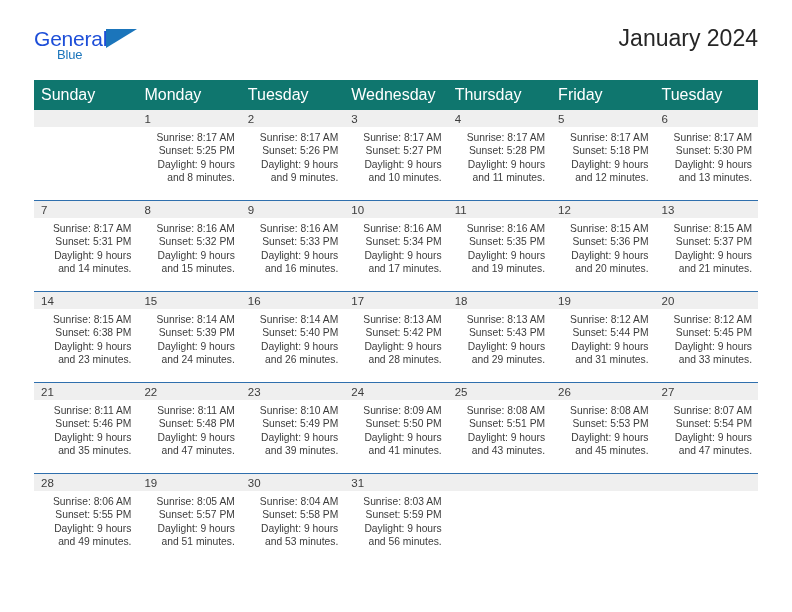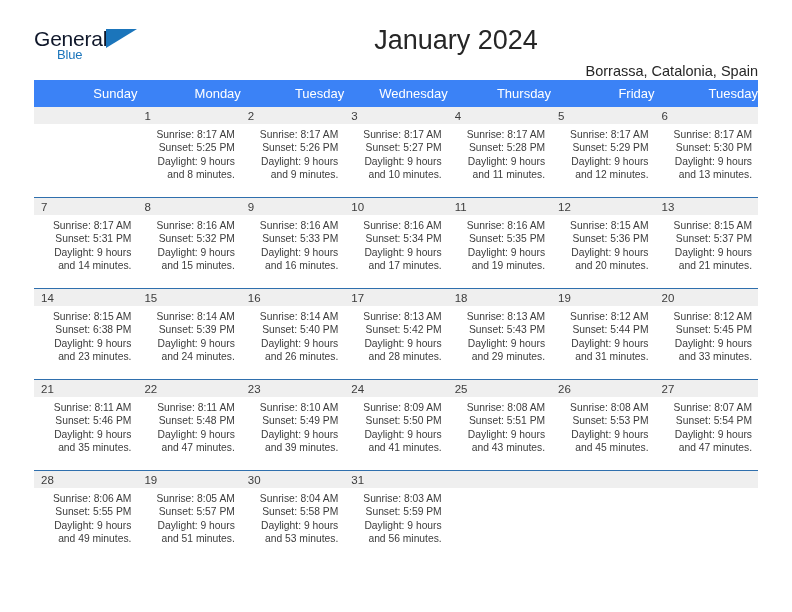--- a/index.html
+++ b/index.html
@@ -37,21 +37,21 @@
     position: relative;
     width: 120px;
     height: 48px;
     flex: 0 0 auto;
   }
   .brand-general {
     position: absolute;
     left: 0;
     top: 2px;
     font-size: 21px;
-    color: #0f172a;
+    color: #1d4ed8;
     letter-spacing: -0.2px;
     line-height: 1;
   }
   .brand-blue {
     position: absolute;
     left: 23px;
     top: 22px;
     font-size: 13px;
     color: #1b75bb;
     letter-spacing: -0.2px;
@@ -66,48 +66,47 @@
     border-left: 31px solid #1b75bb;
     border-bottom: 19px solid transparent;
   }
 
   .titles {
     text-align: right;
     flex: 1 1 auto;
     padding-top: 0;
   }
   .cal-title {
-    font-size: 27px;
+    font-size: 23px;
     color: #262626;
     line-height: 1.05;
     white-space: nowrap;
-    text-align: center;
   }
   .cal-subtitle {
     font-size: 14.5px;
     color: #262626;
     margin-top: 9px;
     white-space: nowrap;
   }
 
   
   .calendar {
     width: 724px;
     border-collapse: collapse;
     table-layout: fixed;
     margin-top: 8px;
   }
   .calendar col { width: 14.2857%; }
 
   thead th {
-    background: #3b82f6;
+    background: #0f766e;
     color: #ffffff;
-    font-size: 13px;
+    font-size: 16px;
     font-weight: normal;
-    text-align: right;
+    text-align: left;
     padding: 6px 0 6px 7px;
     height: 20px;
     box-sizing: border-box;
   }
 
   tbody td {
     vertical-align: top;
     padding: 0;
     border-top: 1.6px solid #2f6fad;
     height: 90px;
@@ -147,21 +146,20 @@
   <div class="masthead">
 
     <div class="brand">
       <span class="brand-general">General</span>
       <span class="brand-triangle"></span>
       <span class="brand-blue">Blue</span>
     </div>
 
     <div class="titles">
       <div class="cal-title">January 2024</div>
-      <div class="cal-subtitle">Borrassa, Catalonia, Spain</div>
     </div>
 
   </div>
 
   <table class="calendar">
     <colgroup>
       <col>
         <col>
         <col>
         <col>
@@ -229,21 +227,21 @@
                 <div>Daylight: 9 hours</div>
                 <div>and 11 minutes.</div>
               </div>
             </div>
           </td>
           <td>
             <div class="cell">
               <div class="daynum-band">5</div>
               <div class="info">
                 <div>Sunrise: 8:17 AM</div>
-                <div>Sunset: 5:29 PM</div>
+                <div>Sunset: 5:18 PM</div>
                 <div>Daylight: 9 hours</div>
                 <div>and 12 minutes.</div>
               </div>
             </div>
           </td>
           <td>
             <div class="cell">
               <div class="daynum-band">6</div>
               <div class="info">
                 <div>Sunrise: 8:17 AM</div>

